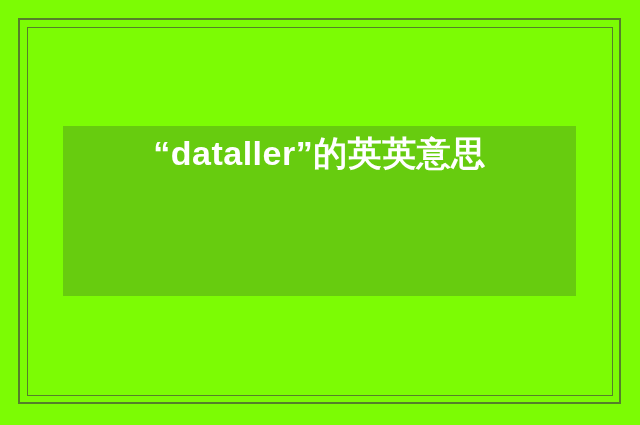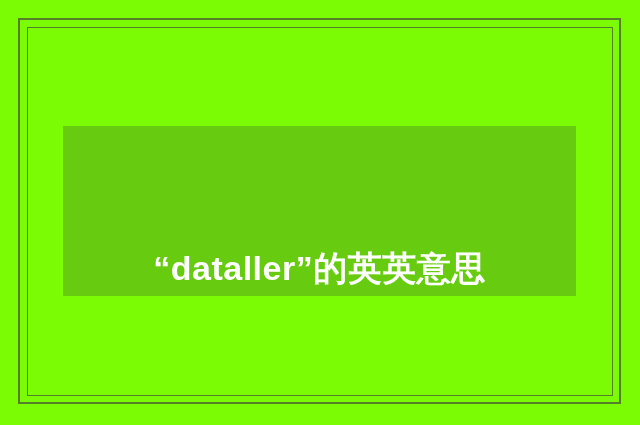--- a/index.html
+++ b/index.html
@@ -48,21 +48,21 @@
   
   #panel {
     position: absolute;
     left: 63px;
     top: 126px;
     width: 513px;
     height: 170px;
     background: #67cc0f;
     box-sizing: border-box;
     display: flex;
-    align-items: flex-end;
+    align-items: flex-start;
     justify-content: center;
   }
 
   #title-text {
     width: 100%;
     text-align: center;
     color: #ffffff;
     font-size: 34px;
     font-weight: bold;
     line-height: 1.62;

